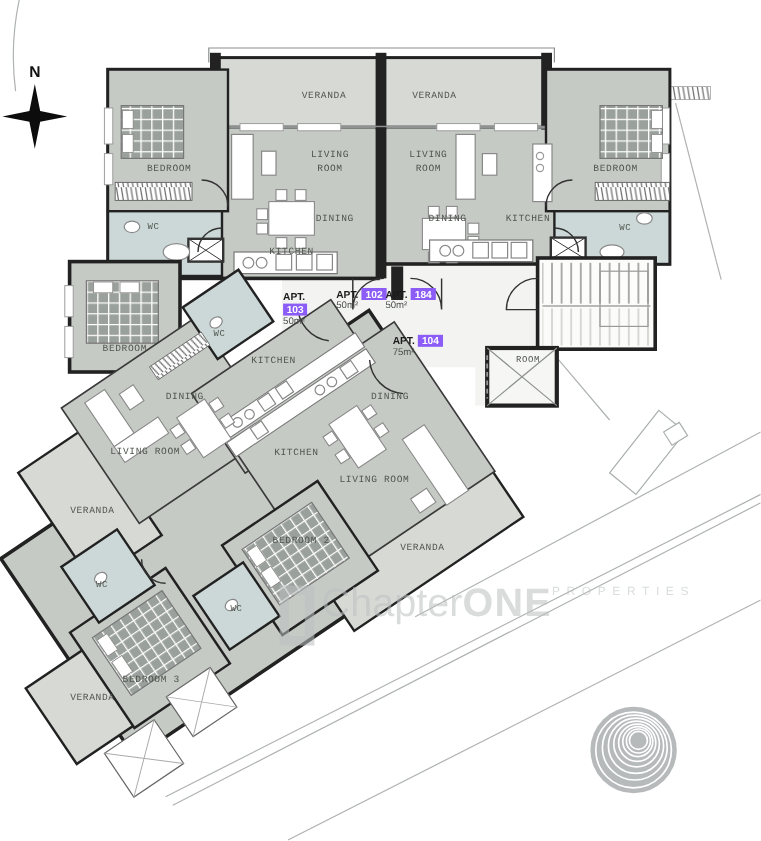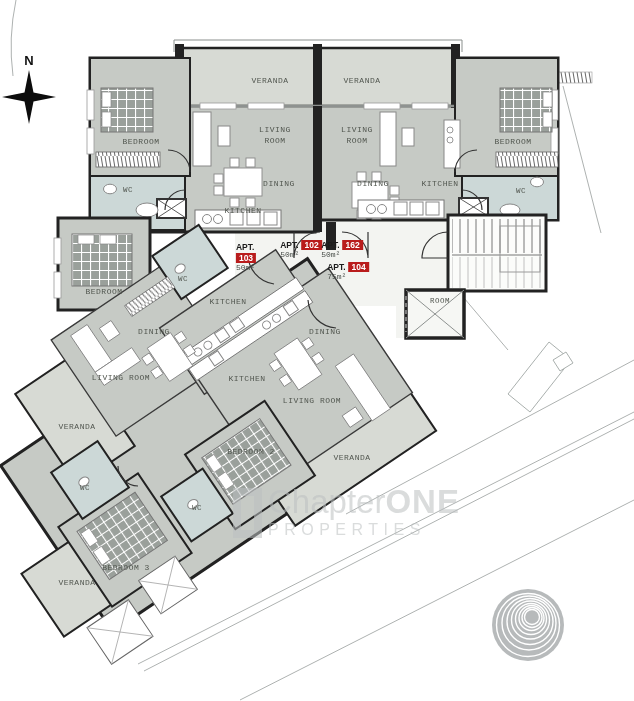--- a/index.html
+++ b/index.html
@@ -7,36 +7,36 @@
          font-family:"Liberation Sans",sans-serif;}
   .stage svg{position:absolute;left:0;top:0;z-index:1;}
   
   .lbl{position:absolute;transform:translate(-50%,-50%);font-size:8px;letter-spacing:.5px;
        color:#51564f;white-space:nowrap;z-index:3;font-family:Liberation Mono, monospace;}
   .lbl.two{white-space:normal;width:54px;text-align:center;line-height:1.35;}
   .lbl.small{font-size:7.5px;}
   
   .tag{position:absolute;transform:translate(-50%,0);text-align:left;font-size:8.5px;
        font-weight:bold;color:#1c1c1c;line-height:1.2;z-index:3;white-space:nowrap;}
-  .tag .num{display:inline-block;background:#b91c1c;color:#ffffff;padding:0 3px;margin-left:3px;
+  .tag .num{display:inline-block;background:#8b5cf6;color:#ffffff;padding:0 3px;margin-left:3px;
             font-weight:bold;}
-  .tag .area{display:block;font-weight:normal;color:#4a4f4b;font-size:8px;font-family:Liberation Mono, monospace;}
+  .tag .area{display:block;font-weight:normal;color:#4a4f4b;font-size:8px;}
   .tag.stack .pre{display:block;margin:0;}
   .tag.stack .num{display:inline-block;margin:1px 0 0 0;}
   
   .north{position:absolute;left:29px;top:60px;transform:translate(-50%,-50%);font-size:13px;
          font-weight:bold;color:#111;z-index:3;}
   
   .wm{position:absolute;left:233px;top:485px;display:flex;align-items:flex-start;gap:6px;
       z-index:2;opacity:.55;pointer-events:none;}
   .wm-box{width:13px;height:34px;border:8px solid #bcc0c1;margin-top:3px;}
-  .wm-text{display:flex;flex-direction:column;}
+  .wm-text{display:flex;flex-direction:row;}
   .wm-brand{font-size:33px;line-height:1;color:#bcc0c1;letter-spacing:0;}
   .wm-brand .bold{font-weight:bold;letter-spacing:1px;}
-  .wm-sub{font-size:16px;letter-spacing:5.5px;color:#bcc0c1;margin-top:3px;}
+  .wm-sub{font-size:10px;letter-spacing:5.5px;color:#bcc0c1;margin-top:3px;}
 </style>
 </head>
 <body>
 
 <div class="stage">
 
 <svg width="634" height="701" viewBox="0 0 634 701">
   <defs>
     <pattern id="bedp" width="9" height="9" patternUnits="userSpaceOnUse">
       <rect width="9" height="9" fill="#9aa09b"></rect>
@@ -379,28 +379,28 @@
 <div class="lbl small" style="left:85px;top:488px">WC</div>
 <div class="lbl small" style="left:197px;top:508px">WC</div>
 <div class="lbl" style="left:77px;top:582px">VERANDA</div>
 <div class="lbl" style="left:352px;top:457px">VERANDA</div>
 
 <div class="tag" style="left:301px;top:240px">
   <span class="pre">APT.</span><span class="num">102</span>
   <span class="area">50m²</span>
 </div>
 <div class="tag" style="left:342px;top:240px">
-  <span class="pre">APT.</span><span class="num">162</span>
+  <span class="pre">APT.</span><span class="num">184</span>
   <span class="area">50m²</span>
 </div>
 <div class="tag stack" style="left:246px;top:242px">
   <span class="pre">APT.</span><span class="num">103</span>
   <span class="area">50m²</span>
 </div>
-<div class="tag" style="left:348px;top:262px">
+<div class="tag" style="left:348px;top:279px">
   <span class="pre">APT.</span><span class="num">104</span>
   <span class="area">75m²</span>
 </div>
 
 <div class="wm">
   <div class="wm-box"></div>
   <div class="wm-text">
     <div class="wm-brand"><span>Chapter</span><span class="bold">ONE</span></div>
     <div class="wm-sub">PROPERTIES</div>
   </div>

